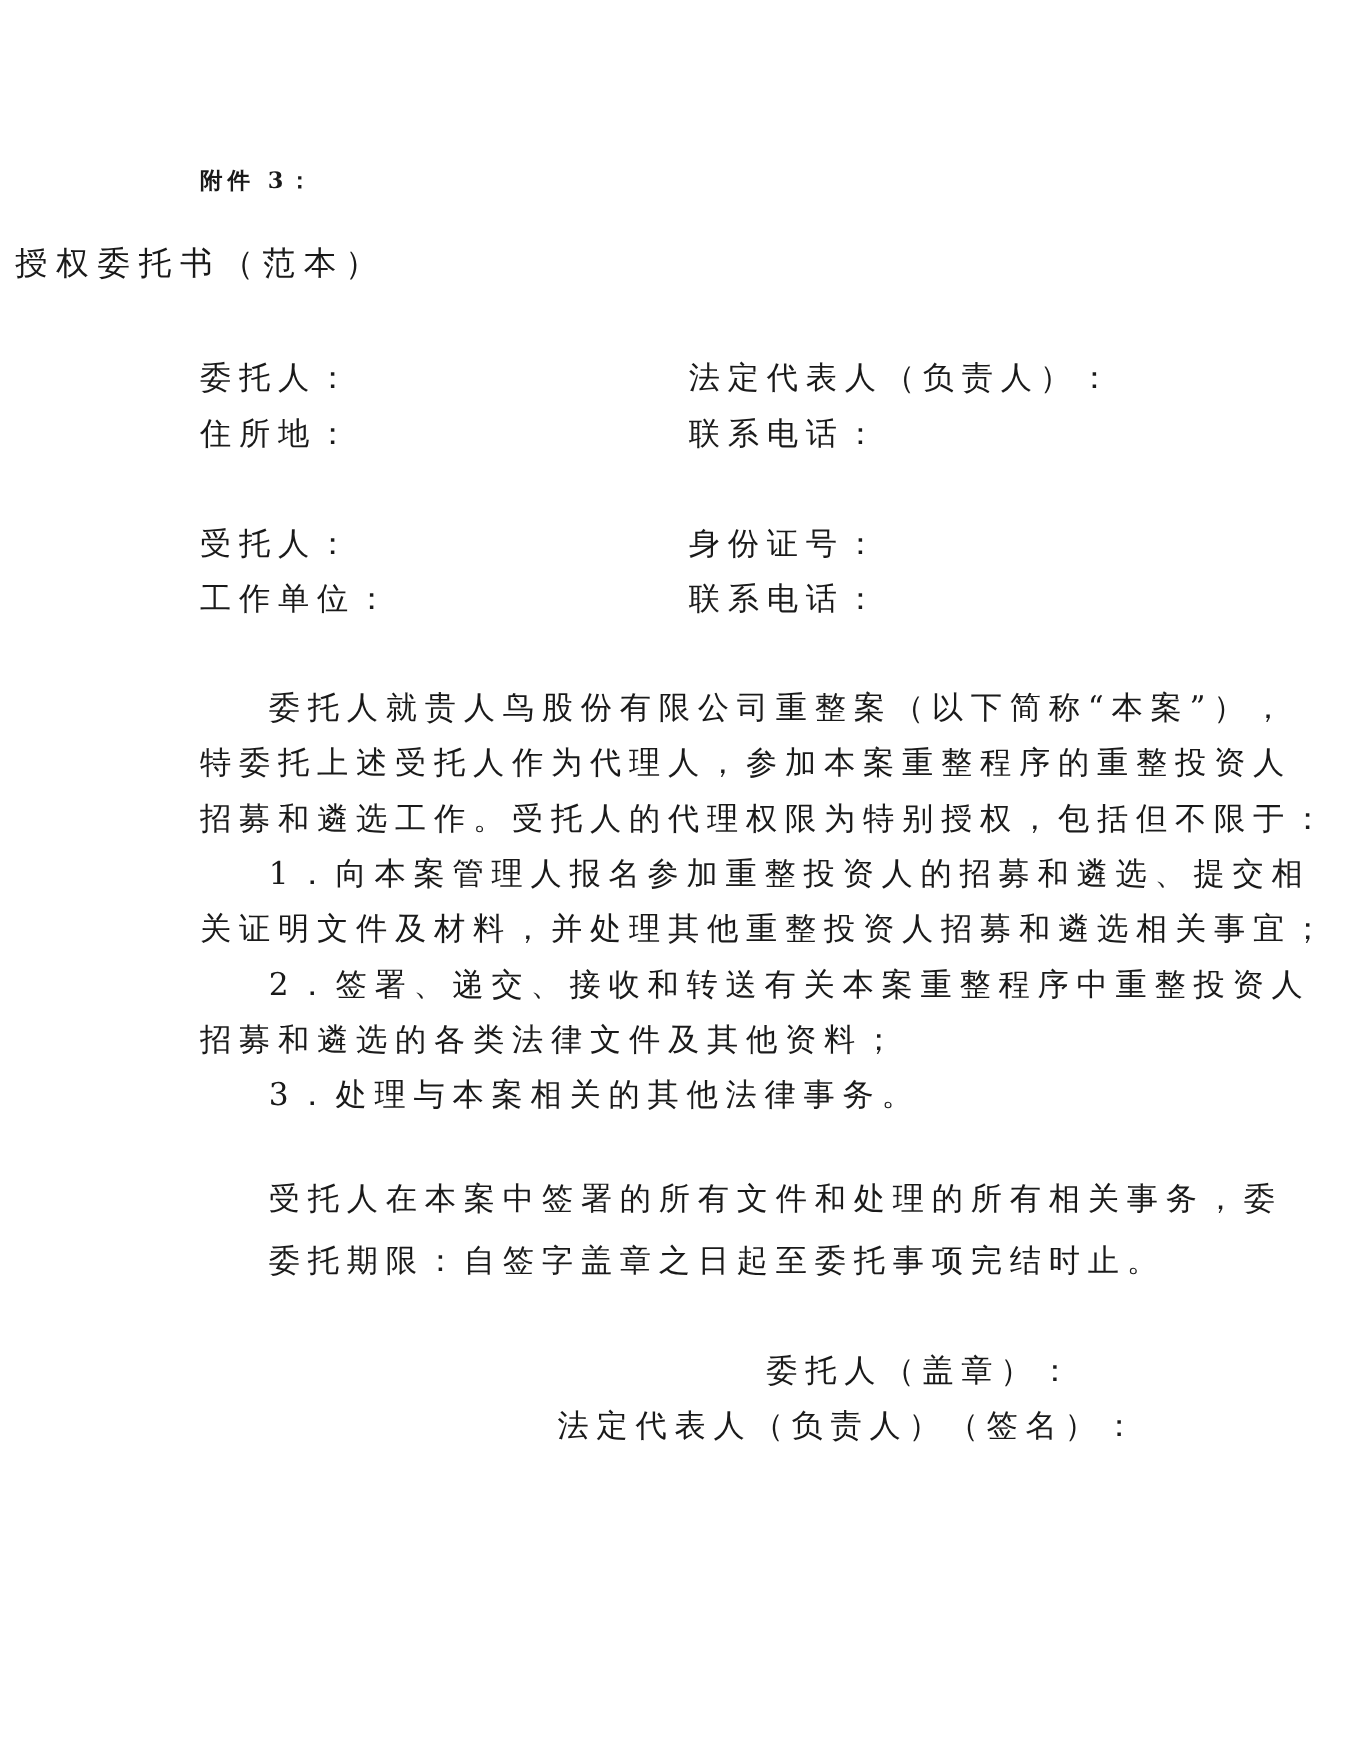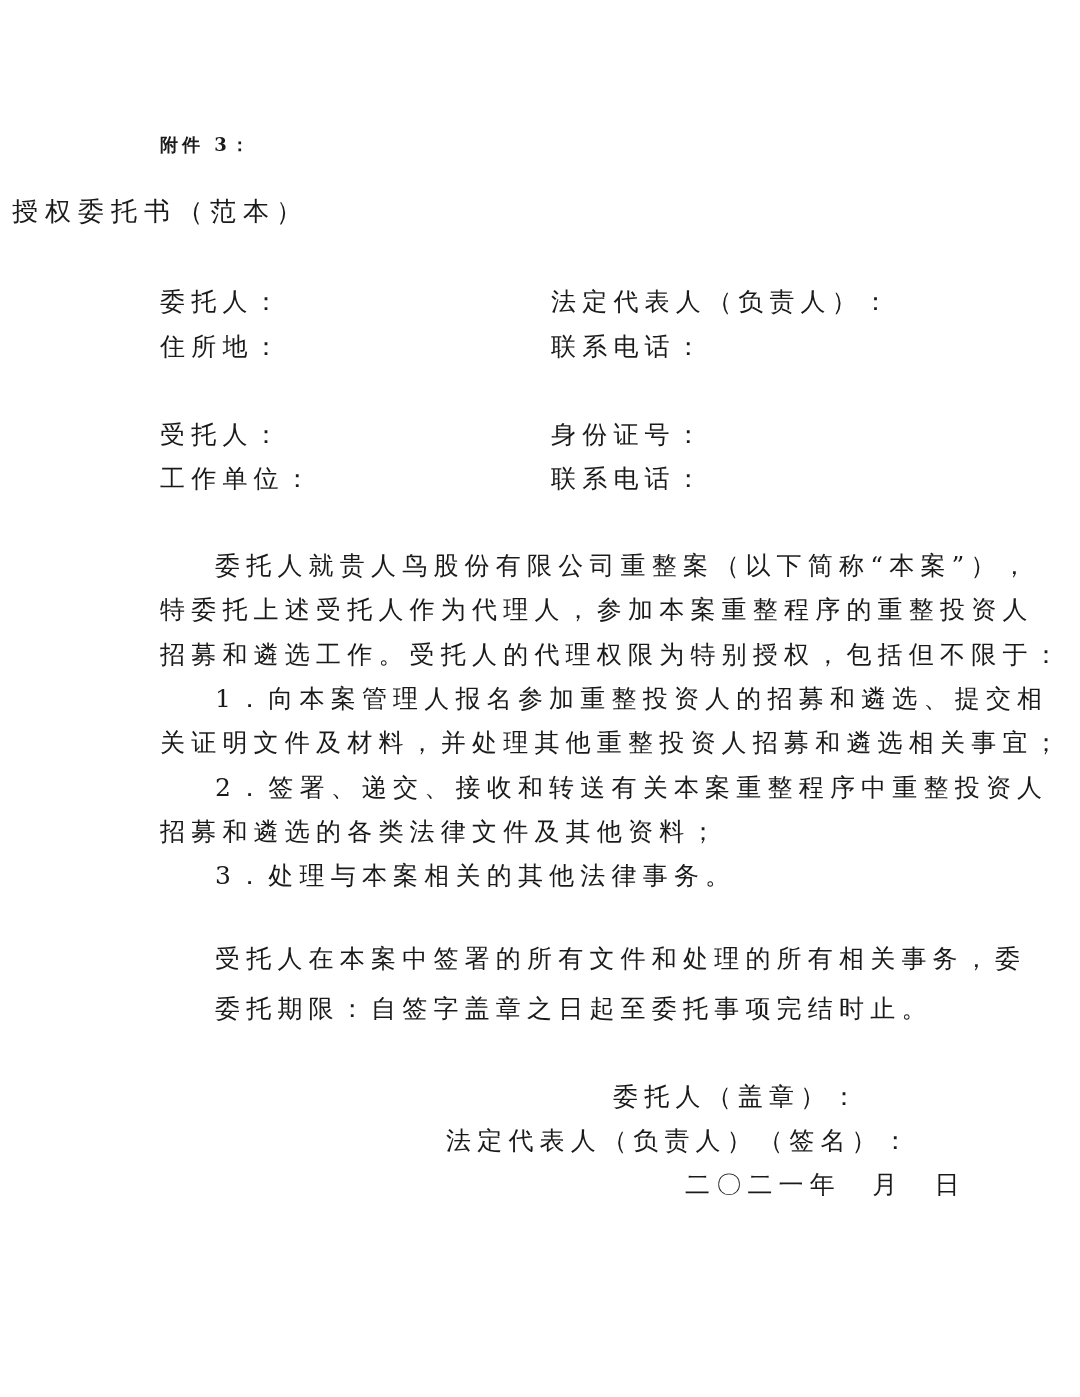--- a/index.html
+++ b/index.html
@@ -77,15 +77,14 @@
   <div class="line body-line" style="top:817px;">招募和遴选的各类法律文件及其他资料；</div>
 
   <div class="line indent" style="top:861px;">3．处理与本案相关的其他法律事务。</div>
 
   <div class="line indent" style="top:944px;">受托人在本案中签署的所有文件和处理的所有相关事务，委</div>
 
   <div class="line indent" style="top:994px;text-align:right;">委托期限：自签字盖章之日起至委托事项完结时止。</div>
 
   <div class="line" style="top:1082px; left:613px;">委托人（盖章）：</div>
   <div class="line" style="top:1126px; left:446px;">法定代表人（负责人）（签名）：</div>
-  <div class="line" style="top:1170px; left:685px;">二〇二一年　月　日</div>
 
 </div>
 
 </body></html>

